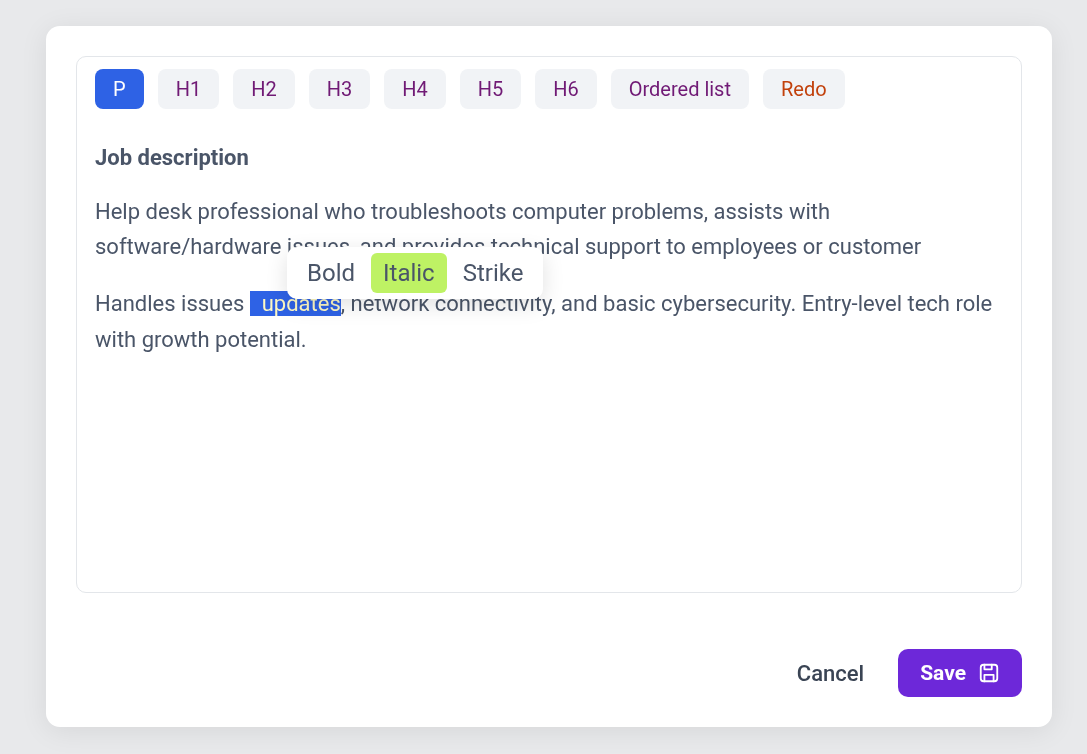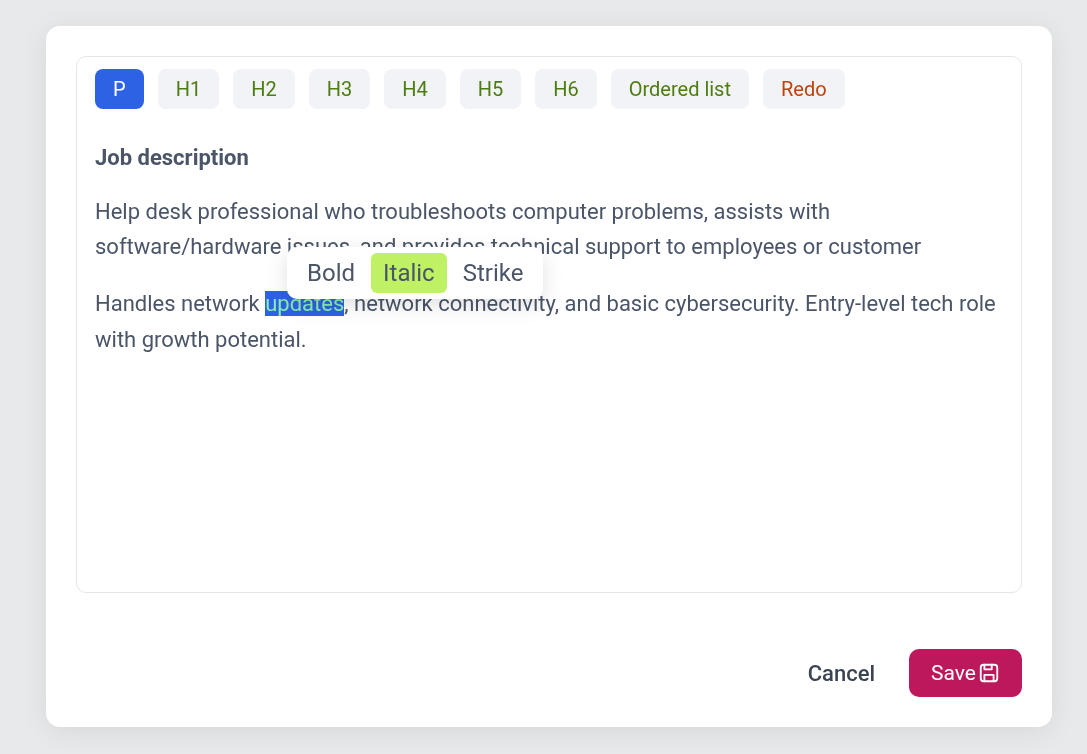--- a/index.html
+++ b/index.html
@@ -38,21 +38,21 @@
       flex-wrap: wrap;
       gap: 14px;
       padding-bottom: 8px;
     }
     .tb-btn {
       background: #f1f3f6;
       border: none;
       border-radius: 8px;
       padding: 8px 18px;
       font-size: 20px;
-      color: #4d7c0f;
+      color: #701a75;
       cursor: pointer;
       min-width: 42px;
       font-family: inherit;
       line-height: 1.2;
     }
     .tb-btn.active {
       background: #2e62e5;
       color: #fff;
     }
     .tb-btn.disabled {
@@ -69,21 +69,22 @@
       font-size: 22px;
       line-height: 1.6;
       color: #4a5568;
       position: relative;
     }
     .editor-body p {
       margin-bottom: 22px;
     }
     .sel {
       background: #2e62e5;
-      color: #86efac;
+      color: #fef9c3;
+      padding-left: 12px;
     }
     .bubble {
       position: absolute;
       top: 53px;
       left: 192px;
       background: #fff;
       border-radius: 10px;
       padding: 6px 8px;
       display: flex;
       gap: 4px;
@@ -110,30 +111,30 @@
       gap: 34px;
       padding-top: 24px;
     }
     .cancel-link {
       font-size: 22px;
       color: #3a4454;
       cursor: pointer;
       font-weight: 500;
     }
     .save-btn {
-      background: #be185d;
+      background: #6d28d9;
       color: #fff;
       border: none;
       border-radius: 10px;
       padding: 12px 22px;
       font-size: 21px;
-      font-weight: 400;
+      font-weight: 700;
       display: inline-flex;
       align-items: center;
-      gap: 2px;
+      gap: 12px;
       cursor: pointer;
       font-family: inherit;
     }
     .save-icon-box {
       display: inline-flex;
     }
   </style>
 </head>
 <body>
 
@@ -156,21 +157,21 @@
 
     <div class="editor-body">
       <p>Help desk professional who troubleshoots computer problems, assists with software/hardware issues, and provides technical support to employees or customer</p>
 
       <div class="bubble">
         <button class="bubble-btn">Bold</button>
         <button class="bubble-btn hover">Italic</button>
         <button class="bubble-btn">Strike</button>
       </div>
 
-      <p><span>Handles network </span><span class="sel">updates</span><span>, network connectivity, and basic cybersecurity. Entry-level tech role with growth potential.</span></p>
+      <p><span>Handles issues </span><span class="sel">updates</span><span>, network connectivity, and basic cybersecurity. Entry-level tech role with growth potential.</span></p>
     </div>
 
   </div>
 
   <div class="footer">
     <span class="cancel-link">Cancel</span>
     <button class="save-btn">
       <span>Save</span>
       <span class="save-icon-box">
         <svg width="22" height="22" viewBox="0 0 24 24" fill="none" stroke="#fff" stroke-width="2" stroke-linecap="round" stroke-linejoin="round">

